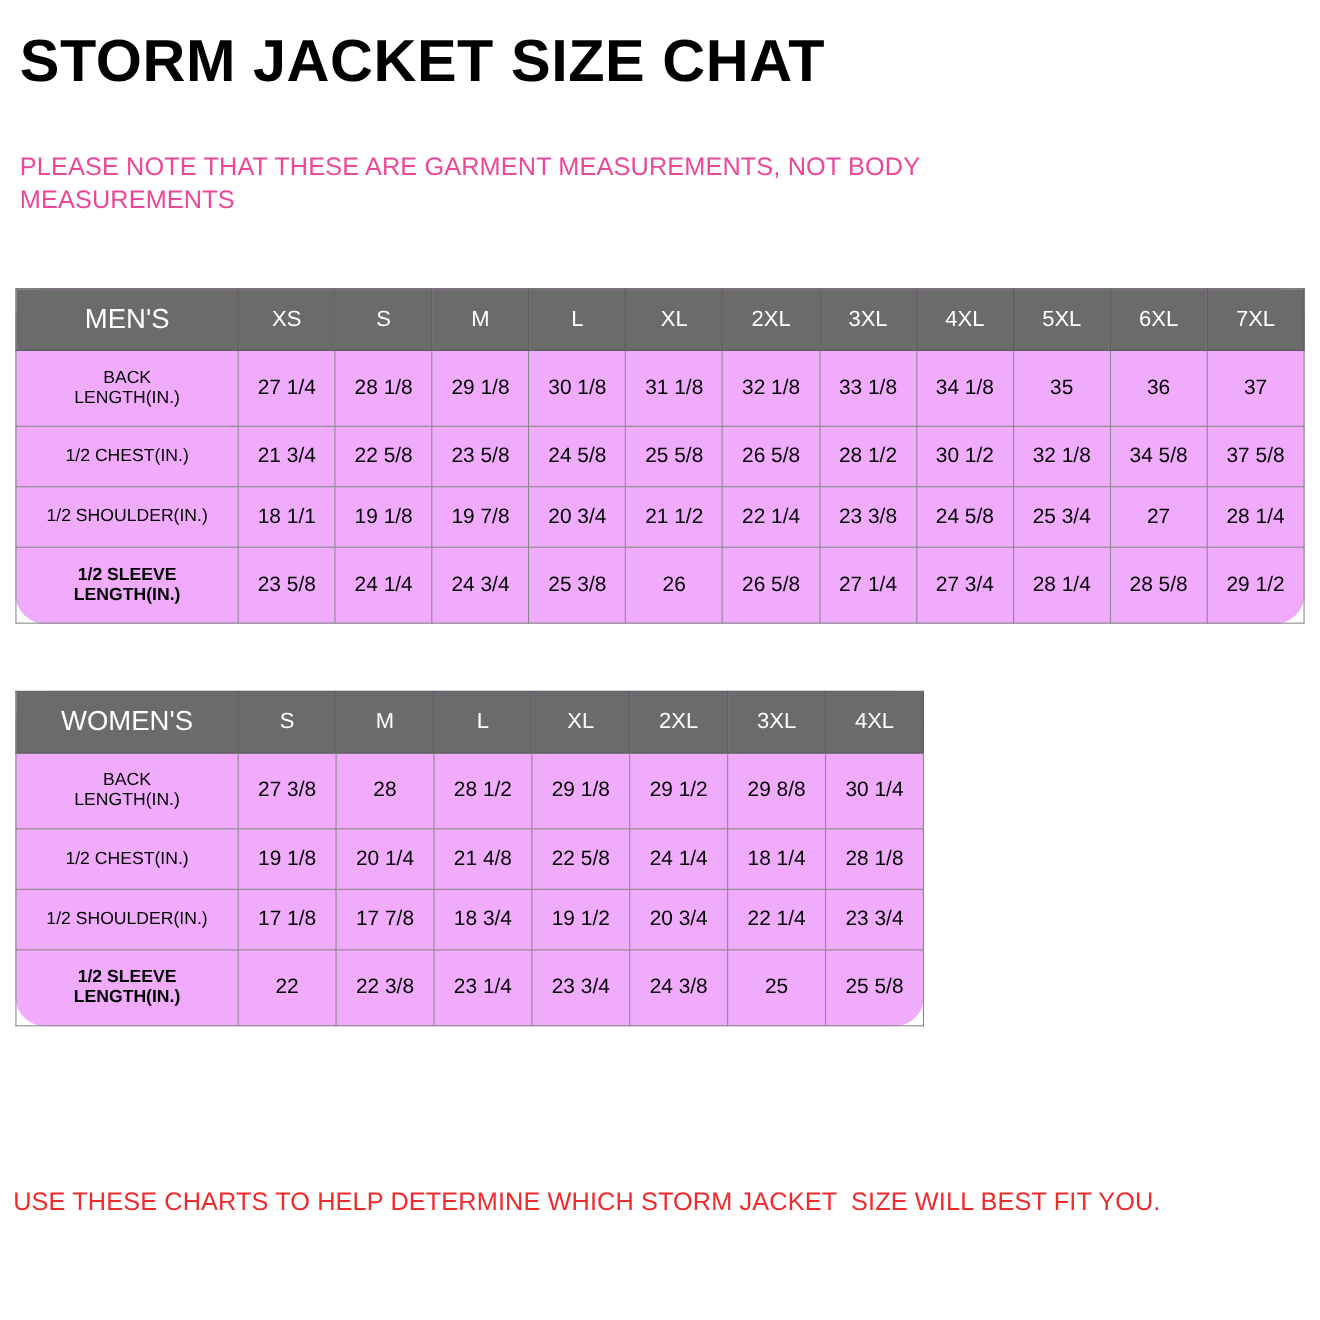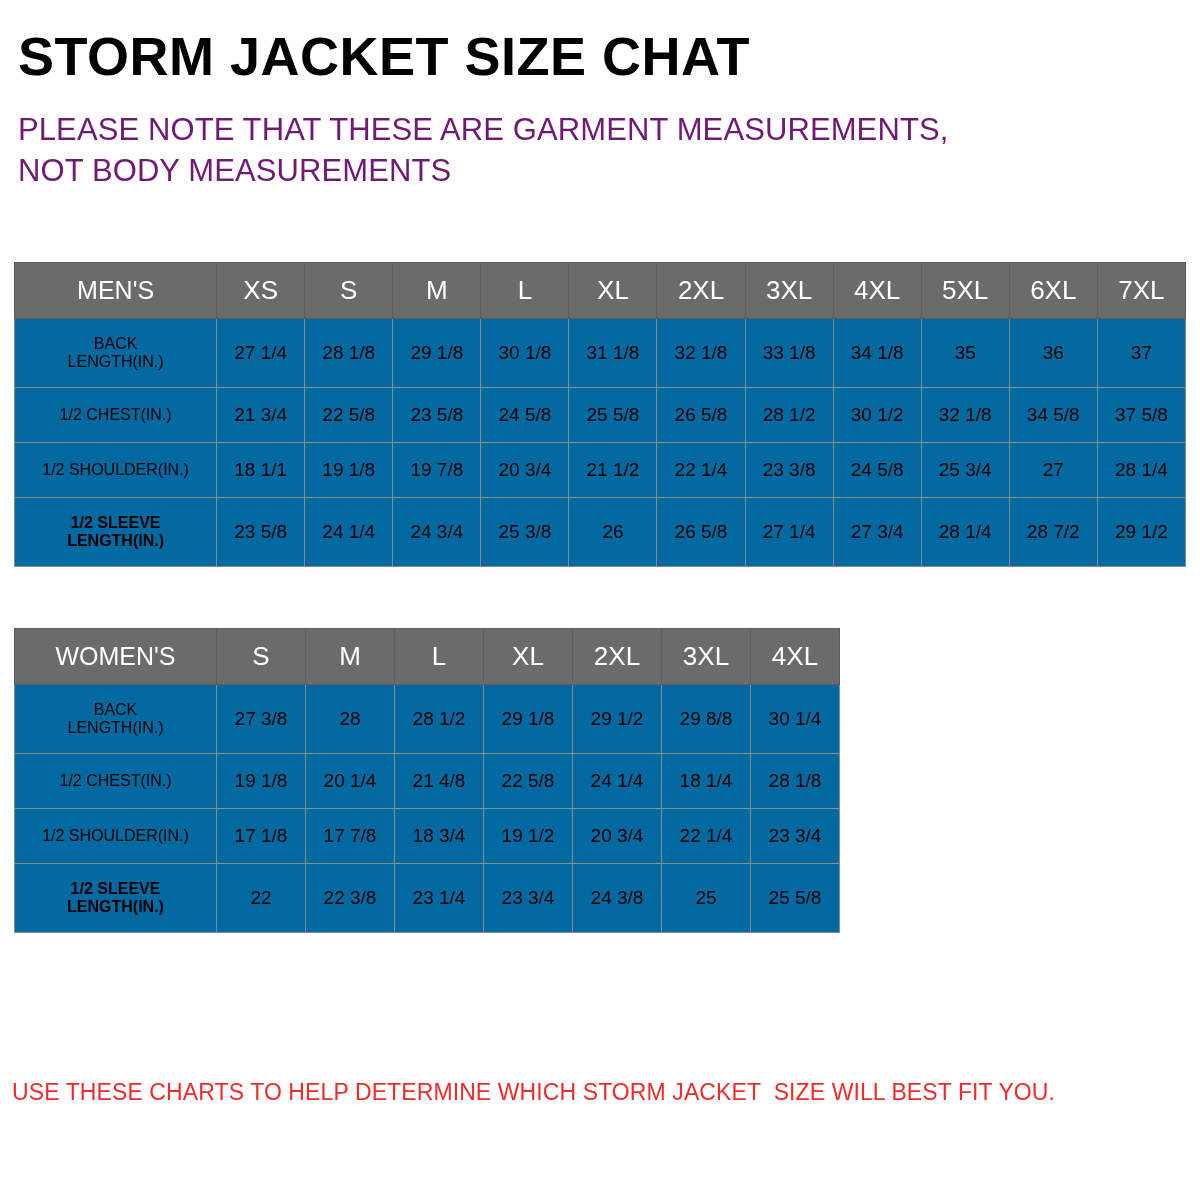--- a/index.html
+++ b/index.html
@@ -34,46 +34,47 @@
     letter-spacing: 0.5px;
     line-height: 1.05;
     white-space: nowrap;
     color: #000;
   }
 
   
   .note-top {
     position: absolute;
     left: 18px;
-    top: 110px;
+    top: 136px;
     width: 1000px;
-    font-size: 31px;
+    font-size: 23px;
     font-weight: 400;
     line-height: 1.32;
-    color: #701a75;
+    color: #ec4899;
     letter-spacing: 0.1px;
   }
 
   
   .size-table {
     position: absolute;
     border-collapse: collapse;
     table-layout: fixed;
-    background: #0369a1;
+    background: #f0abfc;
+    border-radius: 27px;
   }
   .size-table td, .size-table th {
     border: 1px solid #8a8a8a;
     text-align: center;
     vertical-align: middle;
     padding: 0;
   }
   .size-table thead th {
     background: #6b6b6b;
     color: #ffffff;
-    font-size: 26px;
+    font-size: 20px;
     font-weight: 400;
     height: 55px;
     border: 1px solid #5d5d5d;
   }
   .size-table thead th.cat {
     font-size: 25px;
   }
   .size-table tbody td {
     font-size: 19px;
     color: #000;
@@ -207,21 +208,21 @@
           <td class="rowlabel bold">1/2 SLEEVE<br>LENGTH(IN.)</td>
           <td>23 5/8</td>
           <td>24 1/4</td>
           <td>24 3/4</td>
           <td>25 3/8</td>
           <td>26</td>
           <td>26 5/8</td>
           <td>27 1/4</td>
           <td>27 3/4</td>
           <td>28 1/4</td>
-          <td>28 7/2</td>
+          <td>28 5/8</td>
           <td>29 1/2</td>
         </tr>
       </tbody>
   </table>
 
   <table class="size-table" id="womens-table">
     <colgroup id="womens-colgroup">
         <col style="width: 202px;">
         <col style="width: 89px;">
         <col style="width: 89px;">

